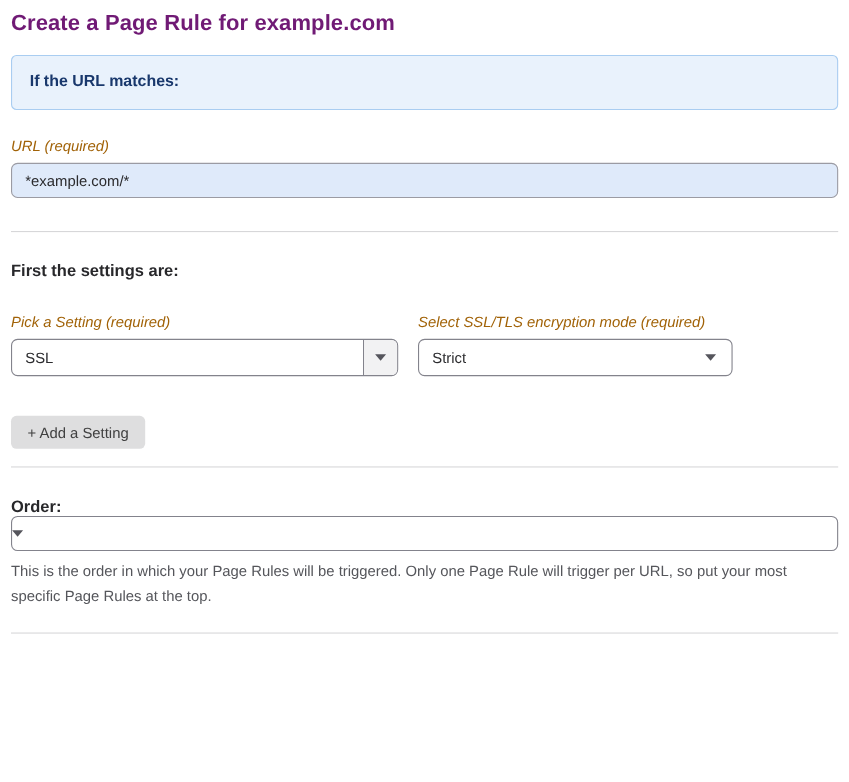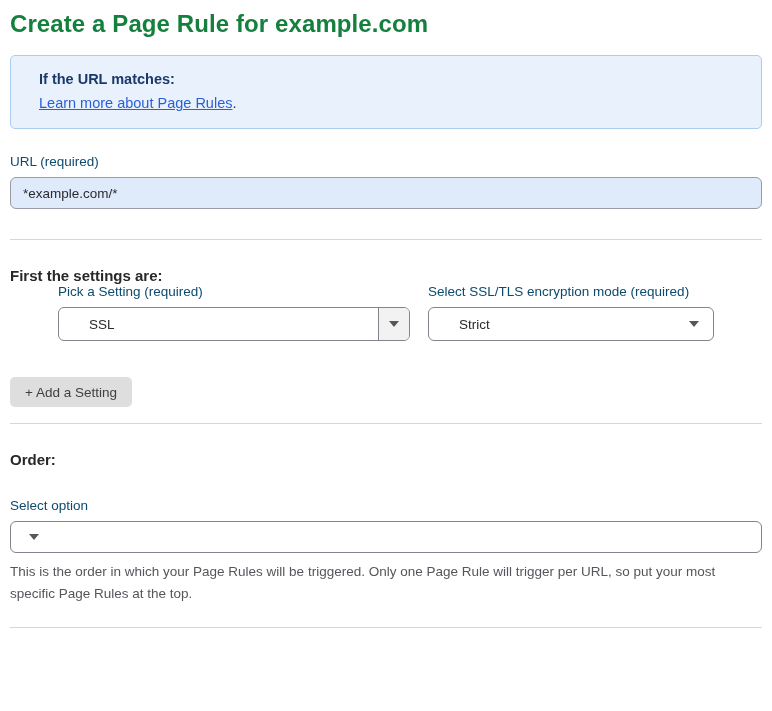--- a/index.html
+++ b/index.html
@@ -8,51 +8,52 @@
     background: #ffffff;
     font-family: "Liberation Sans", sans-serif;
     color: #2f2f33;
   }
   .page {
     width: 772px;
     min-height: 711px;
     padding: 8px 10px 14px 10px;
   }
   .page-title {
-    font-size: 24px;
+    font-size: 20px;
     font-weight: 700;
-    color: #15803d;
+    color: #701a75;
     letter-spacing: 0.1px;
     margin-top: 2px;
   }
   
   .callout {
     margin-top: 17px;
     background: #e9f2fc;
     border: 1px solid #a9cdf1;
     border-radius: 5px;
-    padding: 11px 16px 13px 28px;
+    padding: 11px 16px 13px 16px;
     color: #19386c;
     font-size: 14.5px;
     line-height: 24px;
   }
   .callout .callout-heading {
     font-weight: 700;
     font-size: 14.5px;
   }
   .callout a.learn-link {
     color: #2b5fd9;
     text-decoration: underline;
     cursor: pointer;
   }
   
   .field-label {
     font-size: 13.5px;
-    color: #0c4a6e;
+    color: #a16207;
     margin-bottom: 8px;
+    font-style: italic;
   }
   .url-section { margin-top: 25px; }
   .url-input {
     display: block;
     width: 752px;
     height: 32px;
     background: #dfeafa;
     border: 1px solid #9b9ba3;
     border-radius: 6px;
     padding: 0 12px;
@@ -71,37 +72,36 @@
   .divider-3 { margin-top: 22px; }
   .section-heading {
     font-size: 15px;
     font-weight: 700;
     color: #28282b;
     margin-top: 27px;
   }
   
   .settings-row {
     display: flex;
-    justify-content: center;
+    margin-top: 30px;
   }
   .col-setting { width: 352px; margin-right: 18px; }
   .col-mode { width: 286px; }
   
   .select {
     position: relative;
     height: 34px;
     background: #ffffff;
     border: 1px solid #83838c;
     border-radius: 6px;
     display: flex;
     align-items: center;
     cursor: pointer;
     font-size: 13.5px;
     color: #2b2b2e;
-    padding-left: 18px;
   }
   .select .select-value {
     padding-left: 12px;
     flex: 1;
   }
   .arrow {
     width: 0; height: 0;
     border-left: 5px solid transparent;
     border-right: 5px solid transparent;
     border-top: 6px solid #55555c;
@@ -146,21 +146,20 @@
 </style>
 </head>
 <body>
 
 <div class="page">
 
   <h1 class="page-title">Create a Page Rule for example.com</h1>
 
   <div class="callout">
     <div class="callout-heading">If the URL matches:</div>
-    <div><a class="learn-link">Learn more about Page Rules</a><span>.</span></div>
   </div>
 
   <div class="url-section">
     <div class="field-label">URL (required)</div>
     <input class="url-input" type="text" value="*example.com/*" style="">
   </div>
 
   <hr class="divider divider-1">
 
   <div class="section-heading">First the settings are:</div>
@@ -183,21 +182,20 @@
       </div>
     </div>
   </div>
 
   <button class="btn add-setting">+ Add a Setting</button>
 
   <hr class="divider divider-2">
 
   <div class="section-heading">Order:</div>
 
-  <div class="field-label order-label">Select option</div>
   <div class="select order-select">
     <span class="arrow arrow-plain"></span>
   </div>
 
   <p class="help-text">This is the order in which your Page Rules will be triggered. Only one Page Rule will trigger per URL, so put your most specific Page Rules at the top.</p>
 
   <hr class="divider divider-3">
 
   
 

